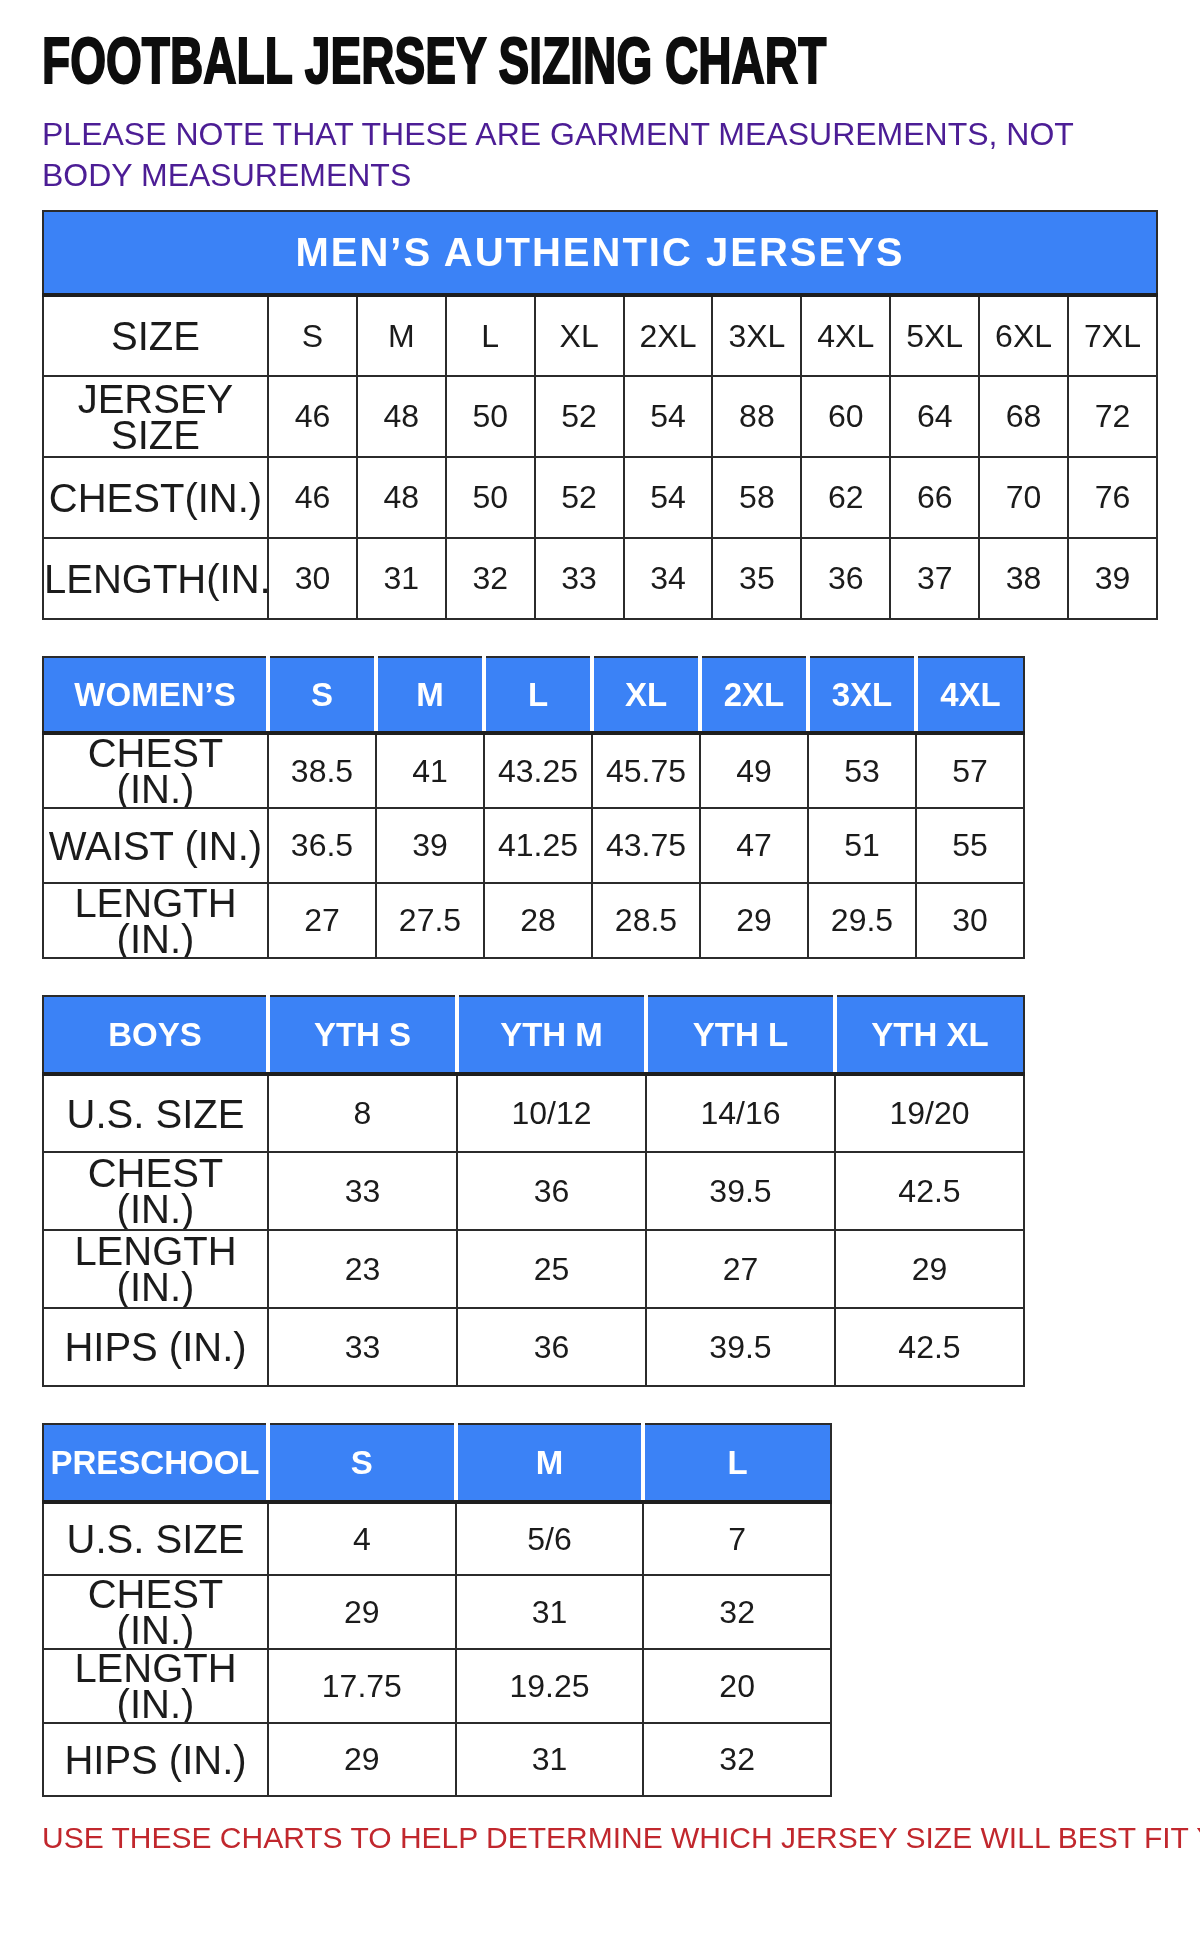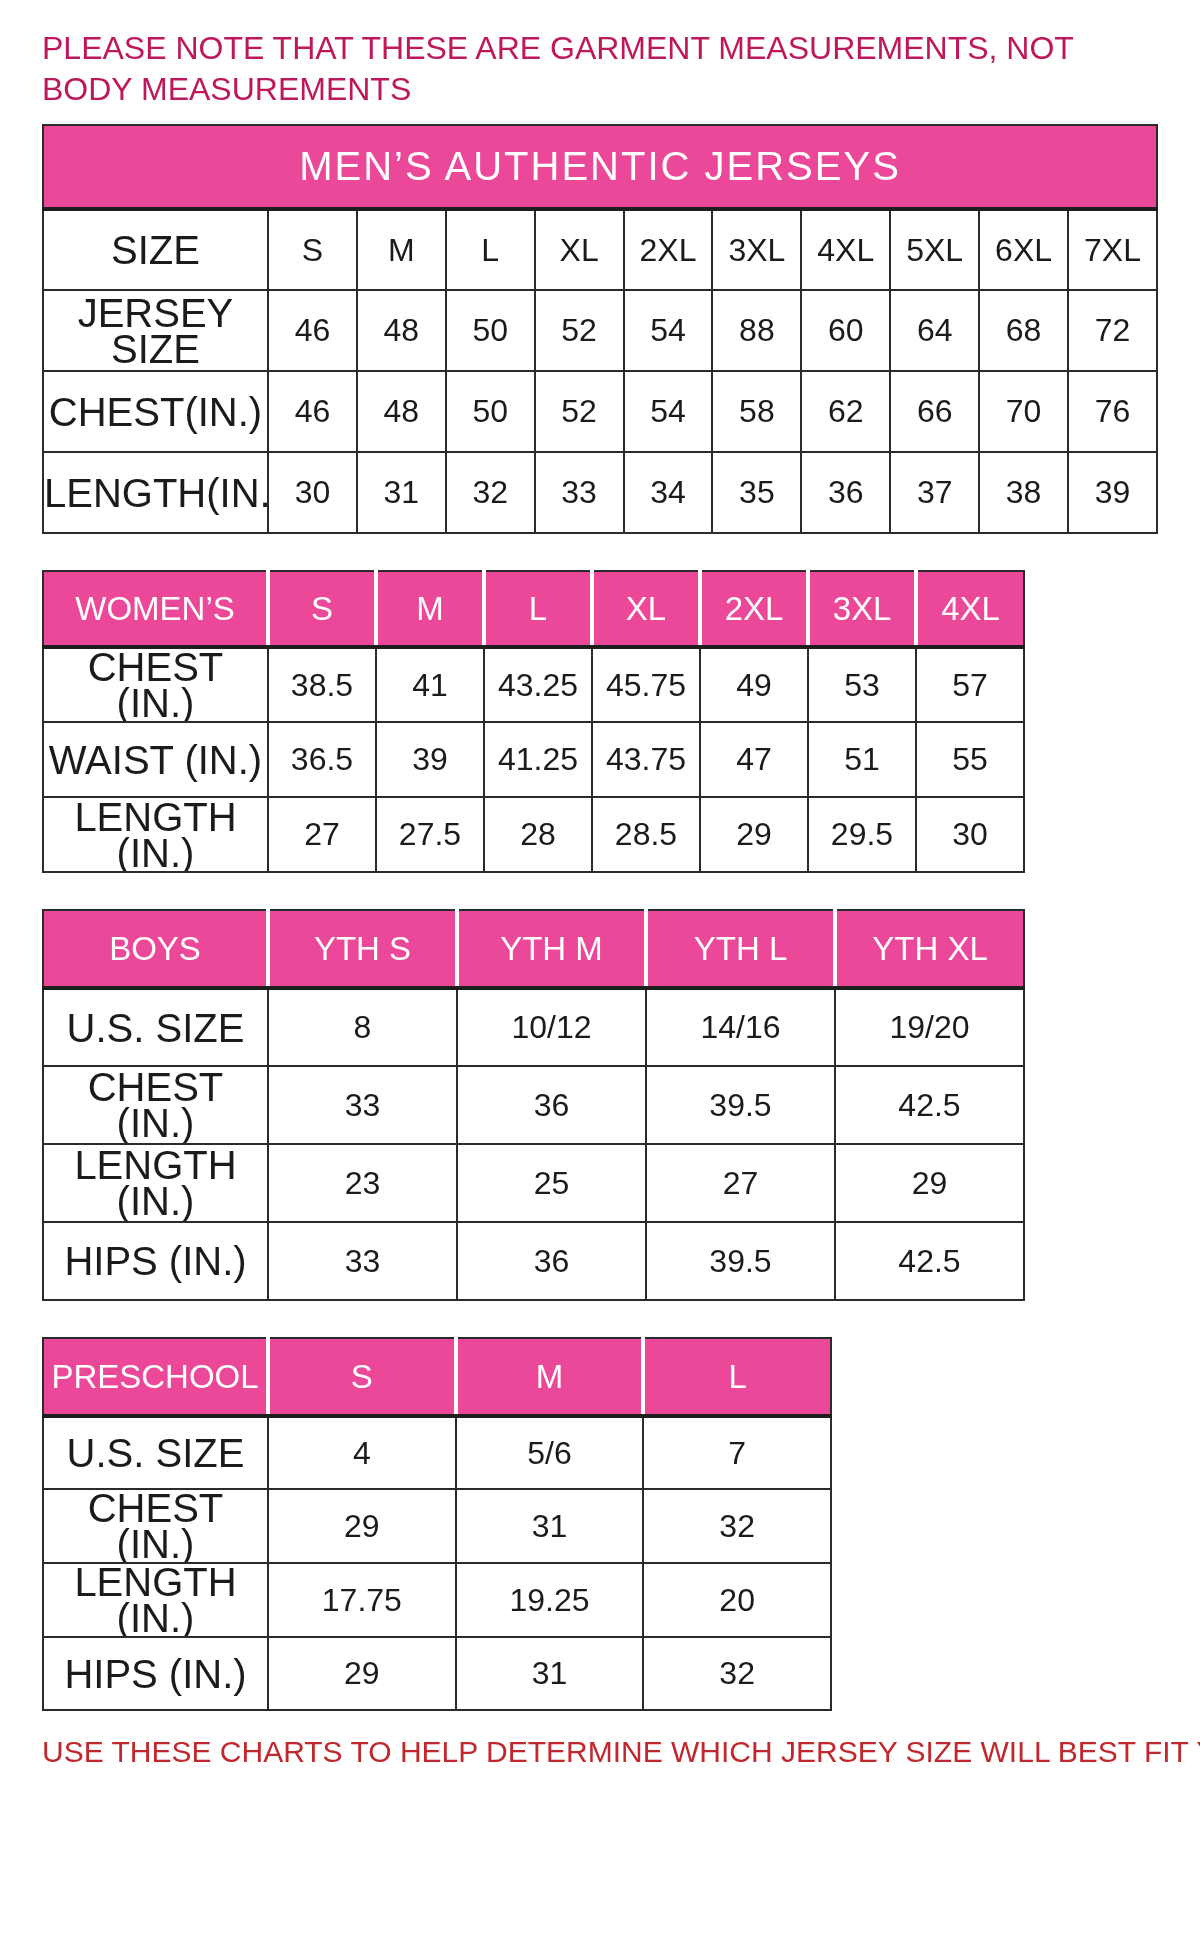--- a/index.html
+++ b/index.html
@@ -19,40 +19,40 @@
   h1.title .stretch{
     display:inline-block;
     transform:scaleX(0.72);transform-origin:left center;
     letter-spacing:0px;
     -webkit-text-stroke:2px #0d0d0d;
   }
 
   
   .note{
     margin:6px 0 0 0;max-width:1090px;
-    color:#be185d;font-size:32px;line-height:41px;font-weight:normal;
+    color:#4c1d95;font-size:32px;line-height:41px;font-weight:normal;
   }
   .footer-note{
     margin:22px 0 0 0;
     color:#c1272d;font-size:30px;line-height:38px;white-space:nowrap;
   }
 
   
   table.chart{
     border-collapse:collapse;table-layout:fixed;
     border:2px solid #2b2b2b;
   }
   table.chart th,table.chart td{
     text-align:center;vertical-align:middle;padding:0;
     border:2px solid #2b2b2b;
     overflow:hidden;
   }
   table.chart thead th{
-    background:#ec4899;color:#ffffff;
-    font-weight:normal;font-size:33px;
+    background:#3b82f6;color:#ffffff;
+    font-weight:bold;font-size:33px;
     border-bottom:4px solid #1e1e1e;
   }
   table.chart.cells thead th + th{border-left:4px solid #ffffff;}
   table.chart thead th.merged-title{font-size:40px;letter-spacing:2px;}
   table.chart td{font-size:32px;}
   table.chart td.label{font-size:40px;white-space:pre-line;line-height:36px;}
 
   
   .t-mens{width:1116px;margin-top:14px;}
   .t-mens thead tr{height:84px;}
@@ -69,20 +69,21 @@
   .t-preschool{width:790px;margin-top:36px;border-radius:6px;}
   .t-preschool thead tr{height:78px;}
   .t-preschool tbody tr{height:73px;}
 
   col.label-col{width:225px;}
 </style>
 </head>
 <body>
 
 <div class="wrap">
+  <h1 class="title"><span class="stretch">FOOTBALL JERSEY SIZING CHART</span></h1>
   <p class="note">PLEASE NOTE THAT THESE ARE GARMENT MEASUREMENTS, NOT BODY MEASUREMENTS</p>
   <div id="tables-root">
       <table class="chart t-mens">
         <colgroup>
           <col class="label-col">
           <col>
           <col>
           <col>
           <col>
           <col>

